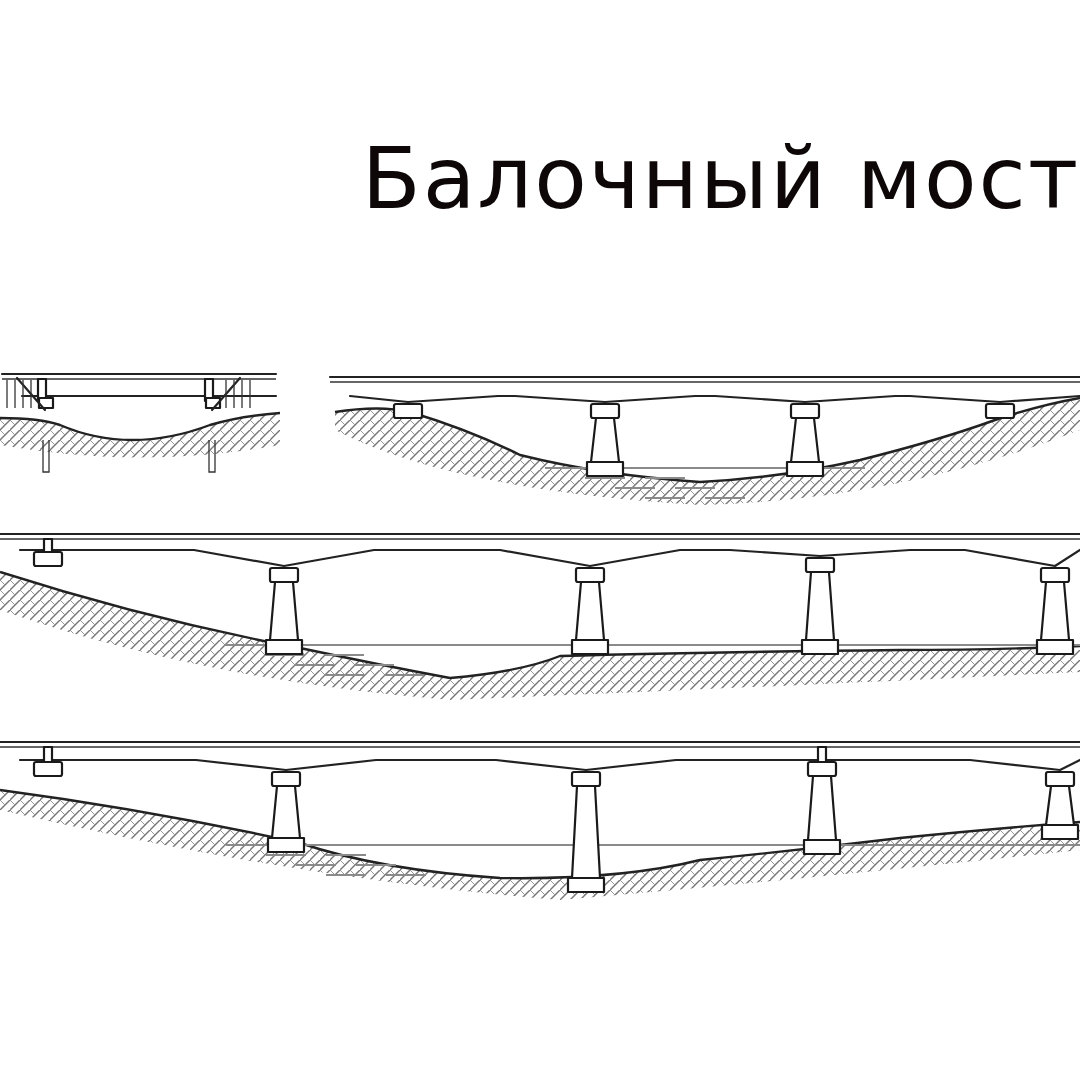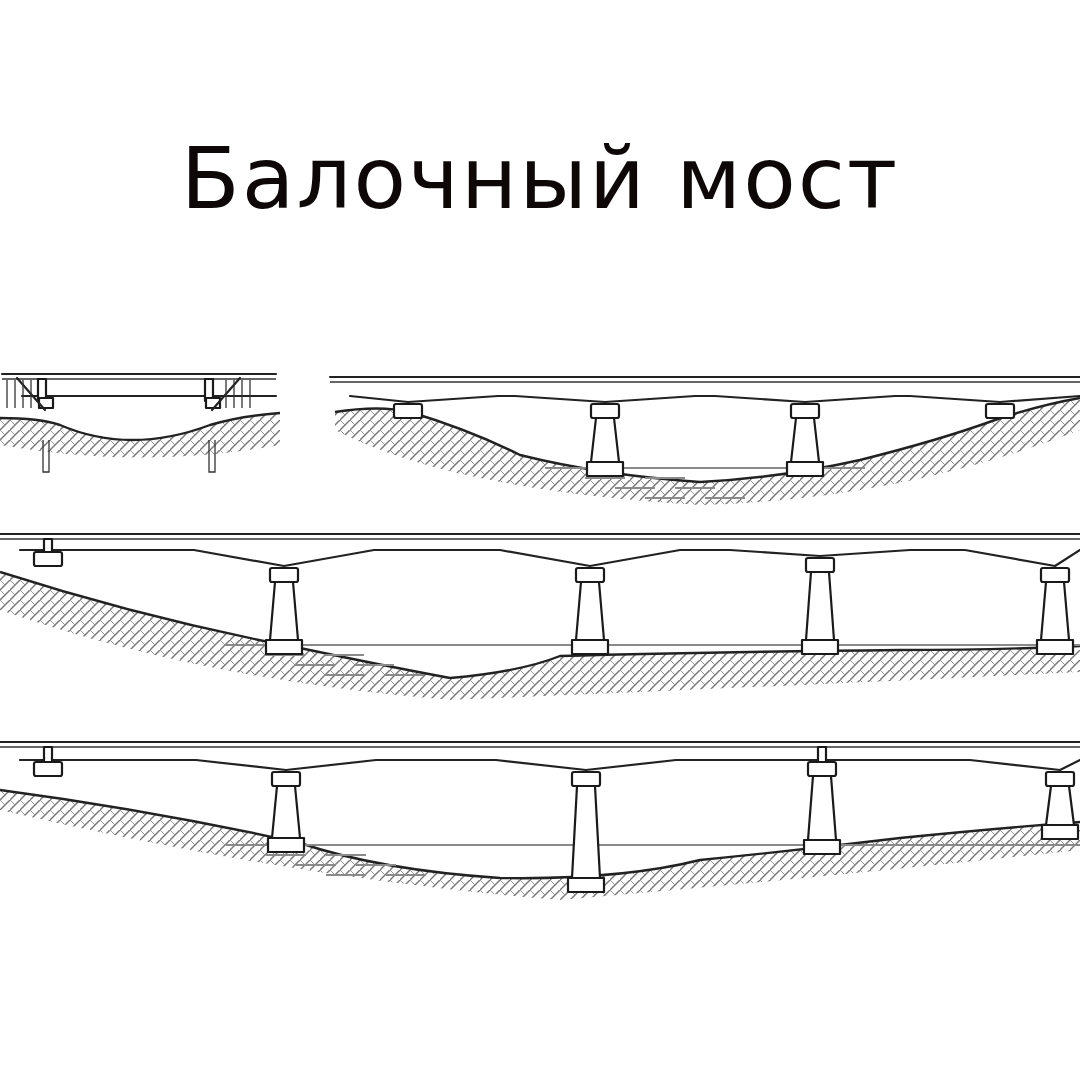--- a/index.html
+++ b/index.html
@@ -1,18 +1,18 @@
 <!DOCTYPE html>
 <html><head>
   <meta charset="utf-8">
   <style>
     html, body { margin: 0; padding: 0; background: #ffffff; }
     body { width: 1080px; height: 1080px; overflow: hidden; position: relative; }
     .title {
-      position: absolute; left: 0; top: 128px; width: 1080px; text-align: center;
+      position: absolute; left: 0; top: 128px; width: 1080px; text-align: right;
       font-family: "DejaVu Sans", sans-serif; font-size: 86px; font-weight: 400;
       color: #0d0708; letter-spacing: 2px; line-height: 100px;
     }
     svg.diagram { position: absolute; left: 0; top: 0; }
     .ln { stroke: #222; stroke-width: 2.2; fill: none; stroke-linecap: round; stroke-linejoin: round; }
     .thin { stroke: #333; stroke-width: 1.3; fill: none; }
     .pier { stroke: #1a1a1a; stroke-width: 2.2; fill: #ffffff; stroke-linejoin: round; }
     .water { stroke: #8a8a8a; stroke-width: 2; fill: none; }
     .ground { fill: url(#hatch); stroke: none; }
     .groundline { stroke: #222; stroke-width: 2.4; fill: none; }

